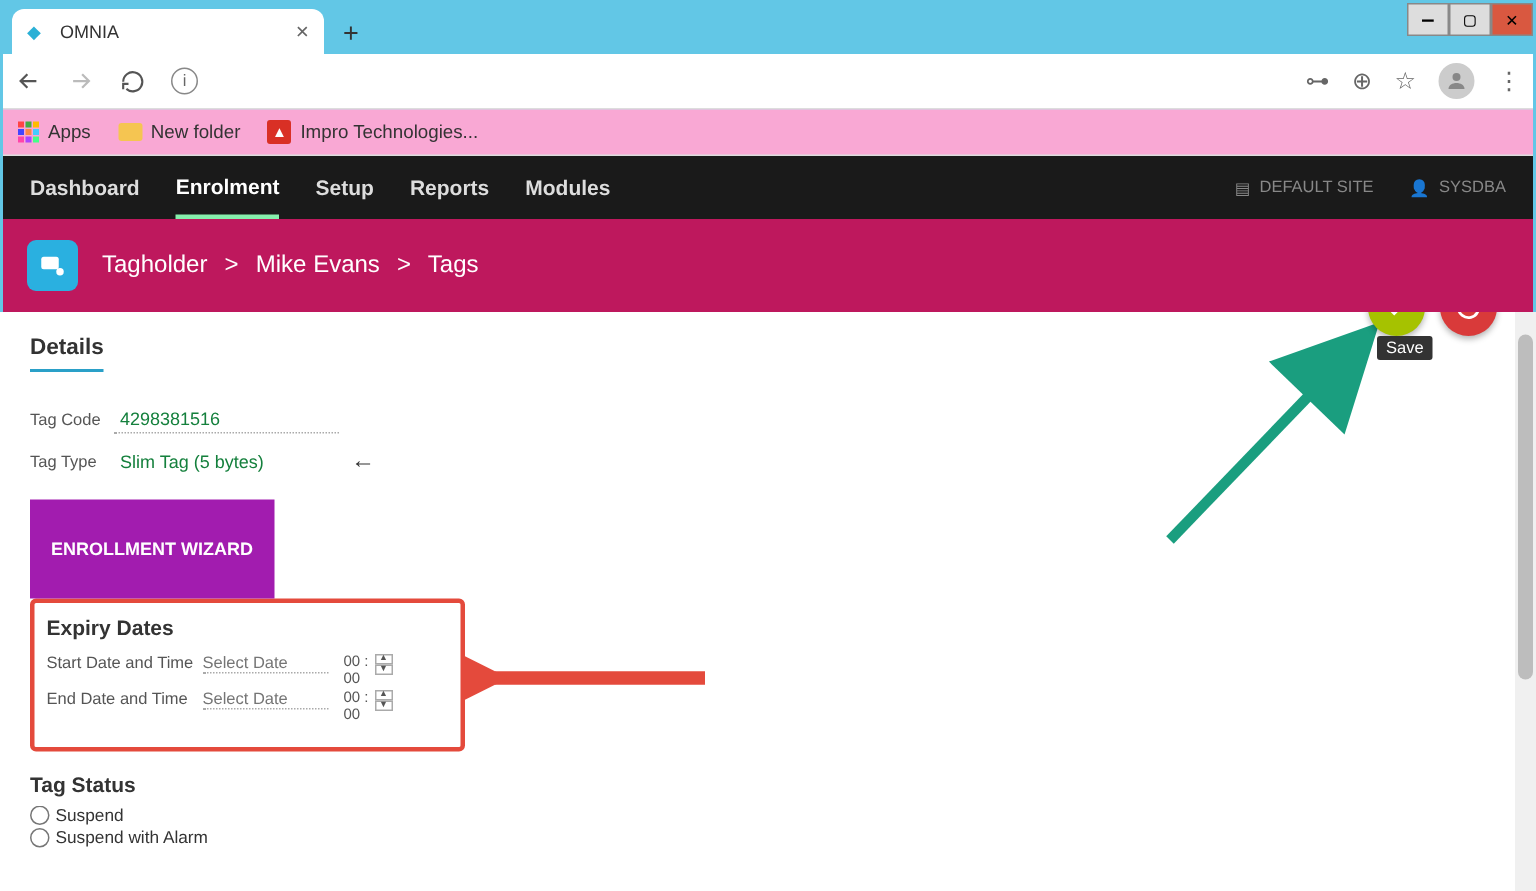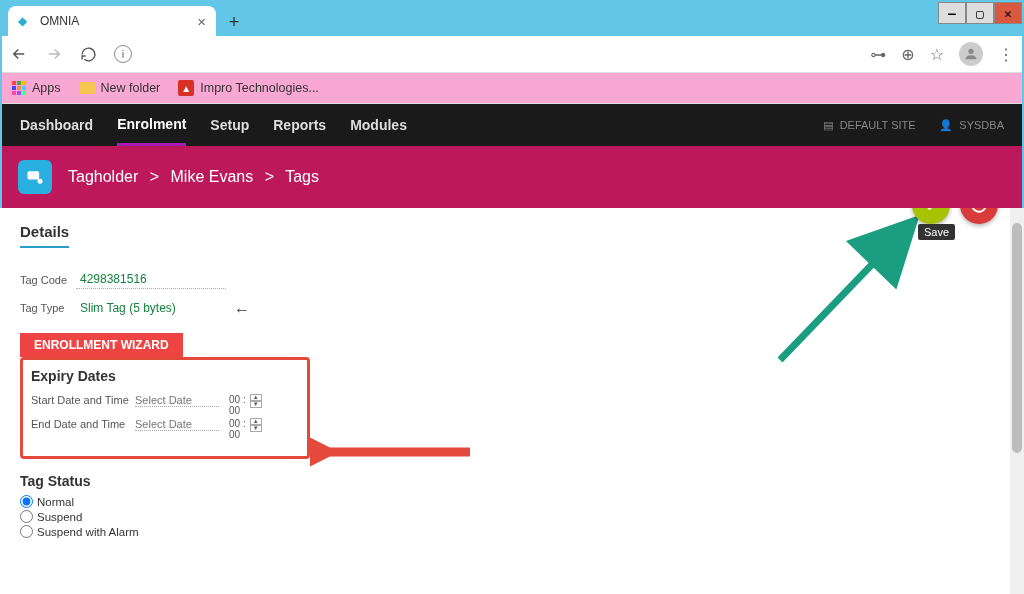--- a/index.html
+++ b/index.html
@@ -156,21 +156,21 @@
 }
 .app-nav a {
   color: #ddd;
   font-size: 14px;
   font-weight: bold;
   text-decoration: none;
   padding: 11px 0;
 }
 .app-nav a.active {
   color: #fff;
-  border-bottom: 3px solid #a21caf;
+  border-bottom: 3px solid #86efac;
 }
 .app-nav .spacer { flex: 1; }
 .app-nav .right-item {
   color: #888;
   font-size: 11px;
   display: flex;
   align-items: center;
   gap: 6px;
 }
 
@@ -263,25 +263,25 @@
   margin-bottom: 22px;
 }
 
 .field-row { display: flex; align-items: center; margin-bottom: 10px; }
 .field-label { font-size: 11px; color: #555; width: 56px; }
 .field-value { font-size: 12px; color: #15803d; padding: 2px 4px; border-bottom: 1px dotted #aaa; width: 150px; }
 .field-value.nodash { border: none; }
 .back-arrow { margin-left: 8px; color: #333; font-weight: bold; }
 
 .btn-primary {
-  background: #ef4444;
+  background: #a21caf;
   color: #fff;
   font-size: 12px;
   font-weight: bold;
-  padding: 5px 14px;
+  padding: 26px 14px;
   border: none;
   cursor: pointer;
   margin-top: 6px;
 }
 
 .highlight-box {
   border: 3px solid #e44a3c;
   border-radius: 4px;
   padding: 8px 12px 14px 8px;
   width: 290px;
@@ -479,24 +479,20 @@
         </div>
         <div class="stepper">
             <span>▲</span>
             <span>▼</span>
           </div>
       </div>
     </div>
 
     <div class="status-title">Tag Status</div>
     <div class="radio-row">
-      <input type="radio" name="st" checked="" style="">
-      <span>Normal</span>
-    </div>
-    <div class="radio-row">
       <input type="radio" name="st" style="">
       <span>Suspend</span>
     </div>
     <div class="radio-row">
       <input type="radio" name="st" style="">
       <span>Suspend with Alarm</span>
     </div>
   </div>
 
   <svg class="annotation" style="left:310px; top:224px;" width="170" height="40">

